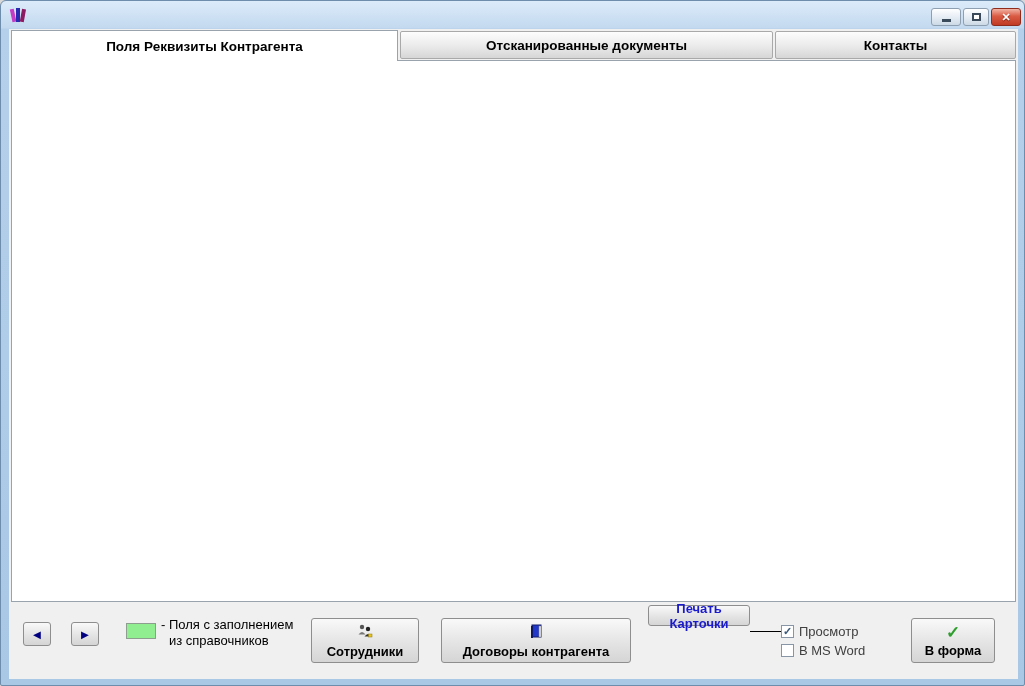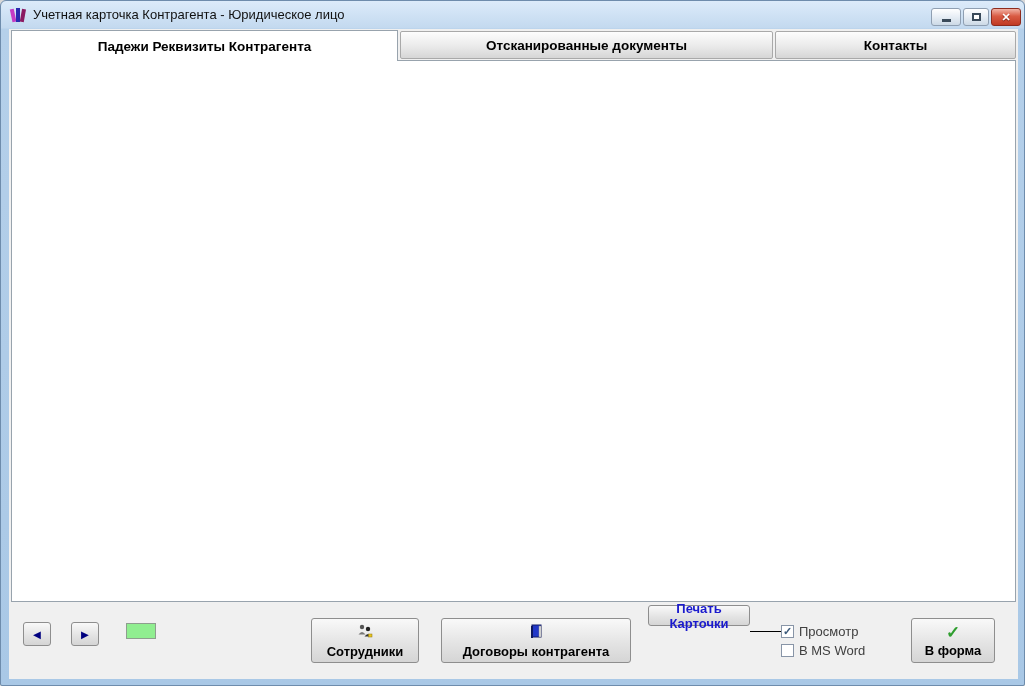--- a/index.html
+++ b/index.html
@@ -43,36 +43,35 @@
 <div class="window">
 
   <div class="titlebar">
     <span class="app-icon">
       <svg width="18" height="18" viewBox="0 0 18 18">
         <rect x="2" y="3" width="4" height="13" fill="#c43bc4" transform="rotate(-12 4 9)"></rect>
         <rect x="7" y="2" width="4" height="14" fill="#2a2ab0"></rect>
         <rect x="12" y="3" width="4" height="13" fill="#8b1a62" transform="rotate(10 14 9)"></rect>
       </svg>
     </span>
-    <span class="title-text">Учетная карточка Контрагента - Юридическое лицо</span>
     <div class="winbtn" style="left:930px;width:30px;">
         <span class="glyph-min"></span>
       </div>
     <div class="winbtn" style="left:962px;width:26px;">
         <span class="glyph-max"></span>
       </div>
     <div class="winbtn close" style="left:990px;width:30px;">
         <span class="glyph-close">✕</span>
       </div>
   </div>
 
   <div class="client">
 
     <div class="tab active" style="left:2px;width:387px;">
-        <span>Падежи Реквизиты Контрагента</span>
+        <span>Поля Реквизиты Контрагента</span>
       </div>
     <div class="tab" style="left:391px;width:373px;">
         <span>Отсканированные документы</span>
       </div>
     <div class="tab" style="left:766px;width:241px;text-align:right;">
         <span>Контакты</span>
       </div>
 
     <div class="panel"></div>
 
@@ -204,20 +203,24 @@
     <button class="btn" style="left:792px;top:507px;width:178px;height:21px;">Учредители</button>
 
     <button class="btn" style="left:14px;top:593px;width:28px;height:24px;">
         <span class="arrowglyph">◄</span>
       </button>
     <button class="btn" style="left:62px;top:593px;width:28px;height:24px;">
         <span class="arrowglyph">►</span>
       </button>
 
     <span class="swatch" style="left:117px;top:594px;"></span>
+    <div class="legend" style="left:152px;top:588px;">
+      <div>- Поля с заполнением</div>
+      <div style="margin-left:8px;">из справочников</div>
+    </div>
 
     <button class="btn bigbtn" style="left:302px;top:589px;width:108px;height:45px;">
       <span>
         <svg width="16" height="16" viewBox="0 0 16 16">
             <circle cx="5" cy="4" r="2.2" fill="#555"></circle>
             <path d="M1.5 11.5 q3.5 -5 7 0 z" fill="#777"></path>
             <circle cx="11" cy="6" r="2.2" fill="#222"></circle>
             <path d="M7.5 13.5 q3.5 -5 7 0 z" fill="#333"></path>
             <rect x="11.5" y="11" width="3.5" height="3" fill="#e8c520" stroke="#8a7310" stroke-width="0.5"></rect>
           </svg>

